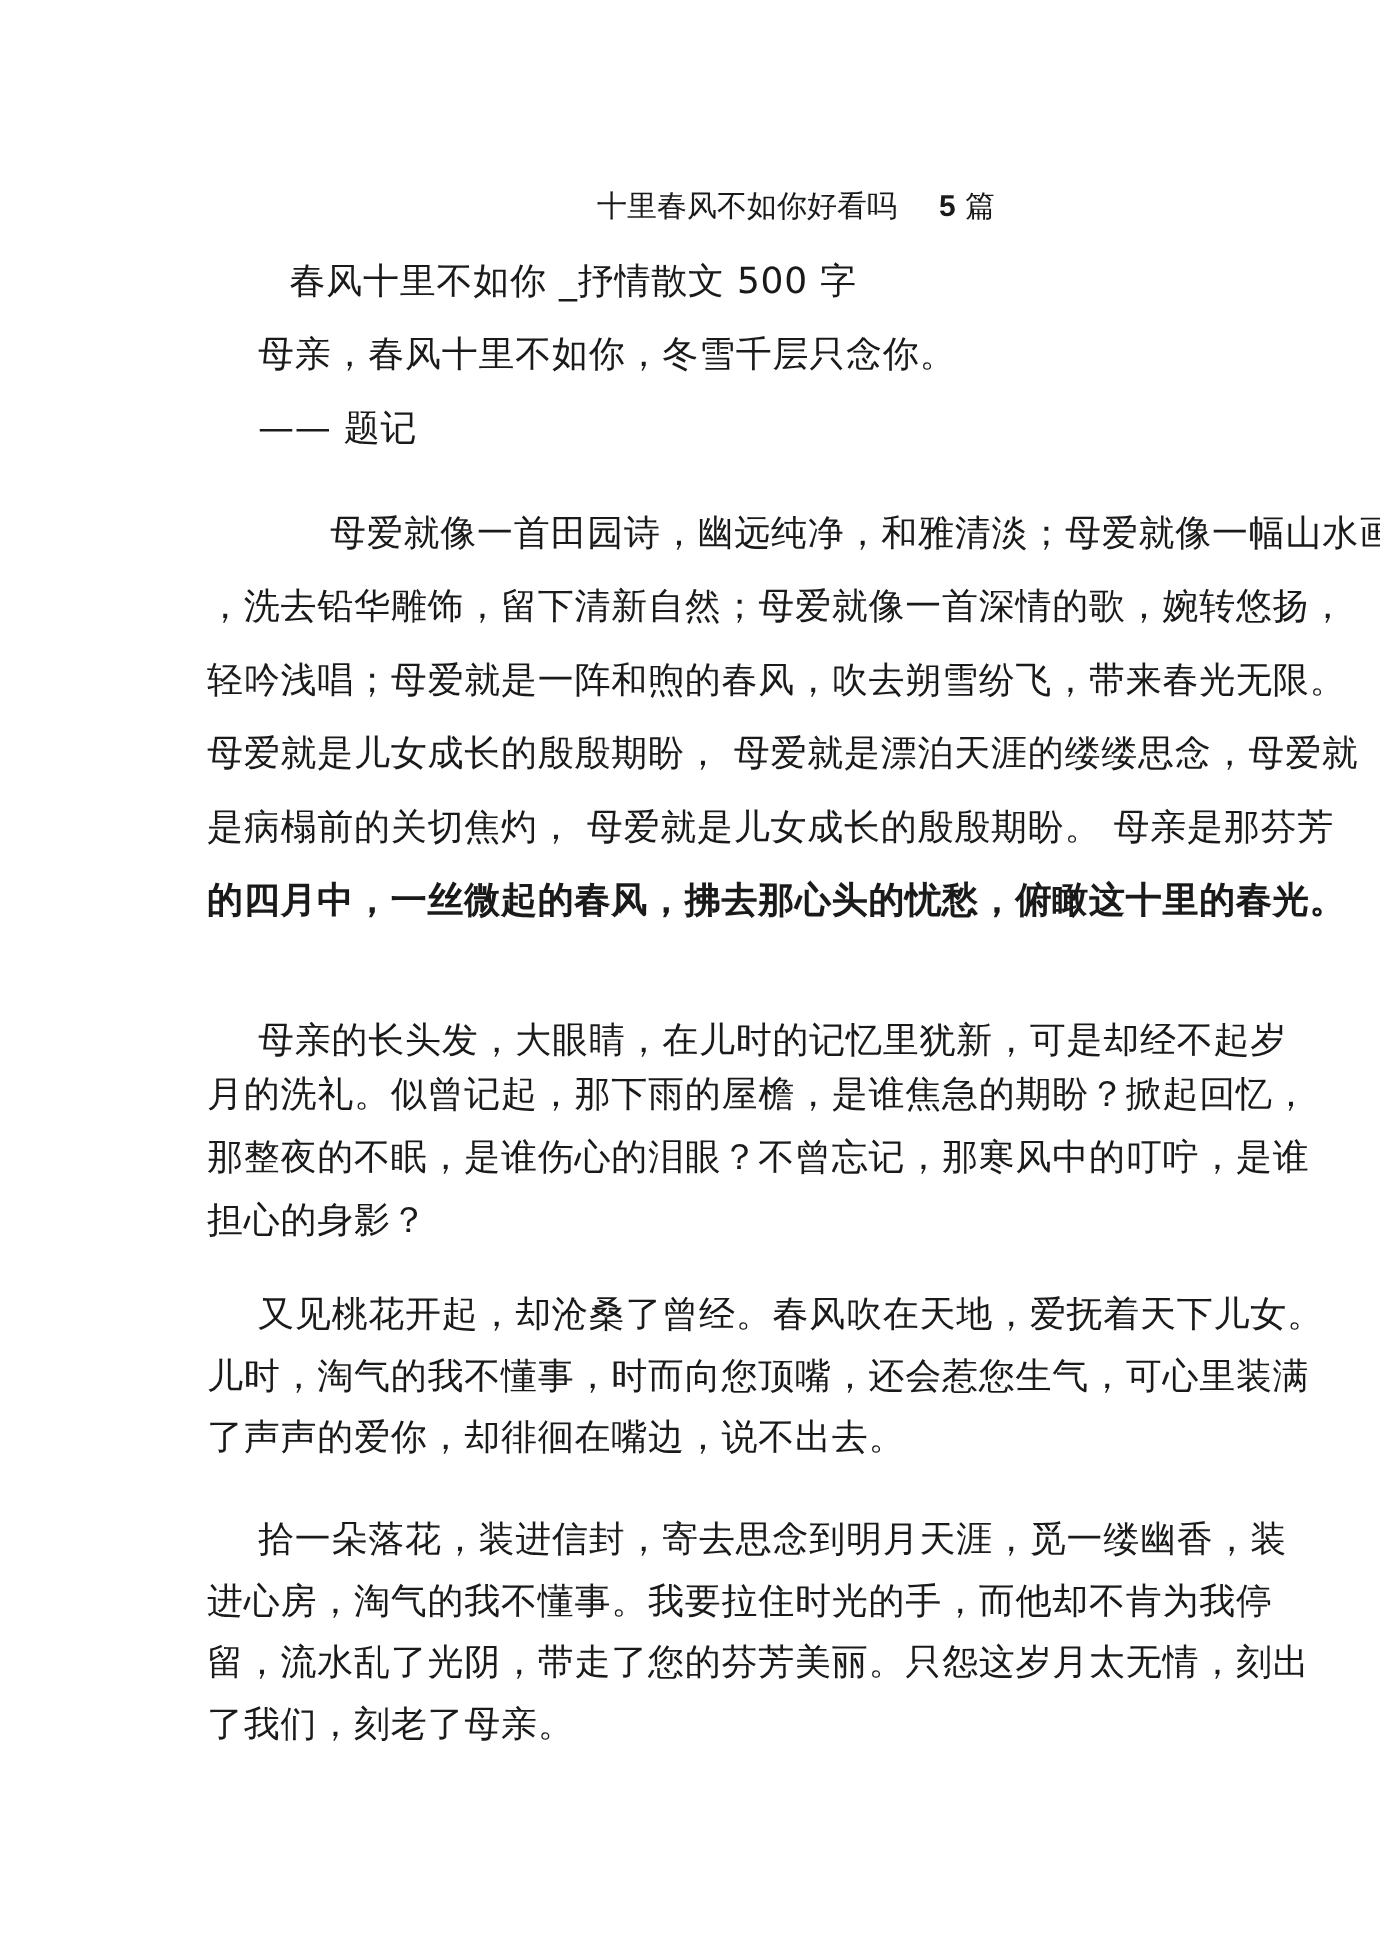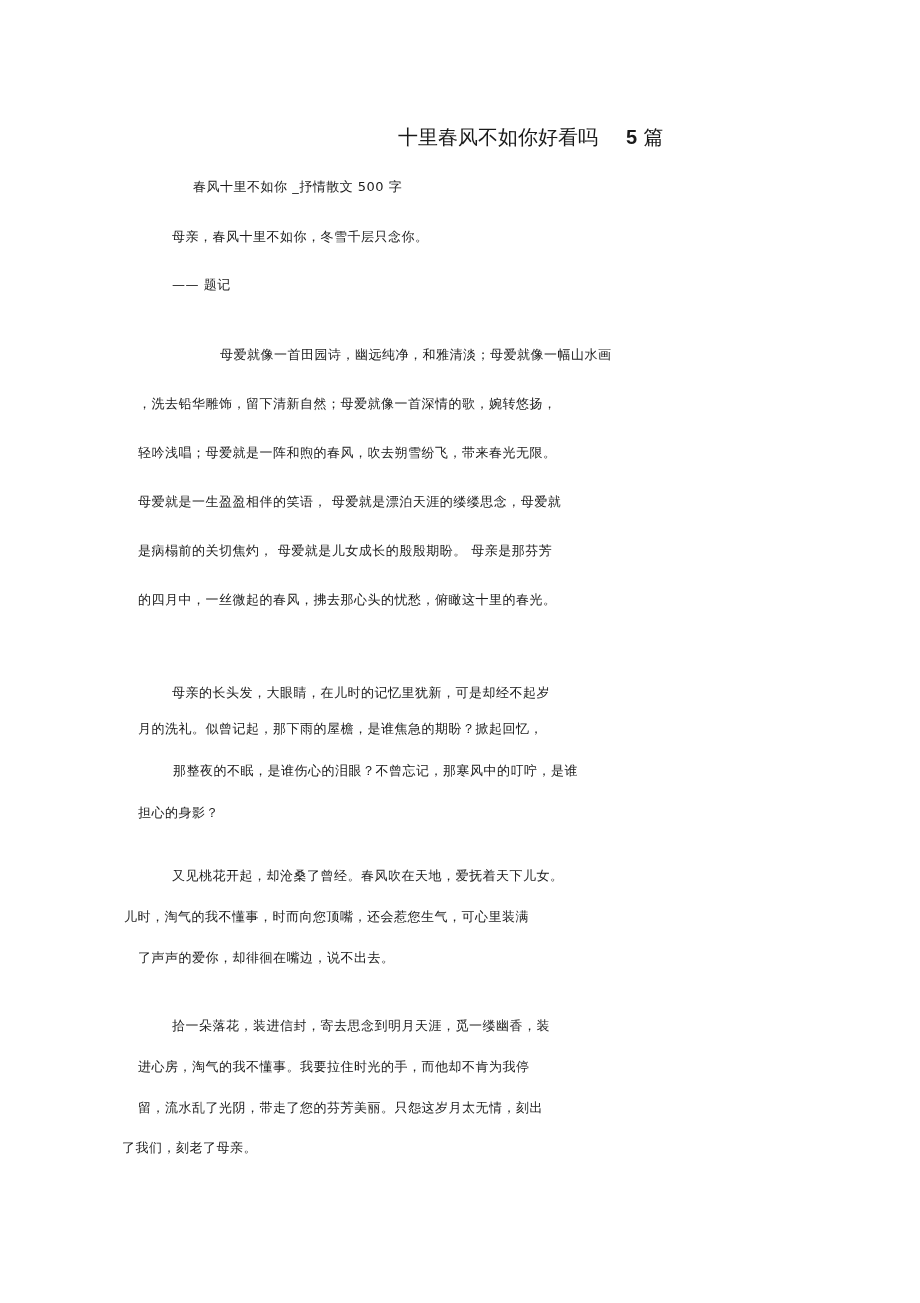--- a/index.html
+++ b/index.html
@@ -16,21 +16,21 @@
       color: #1a1a1a;
     }
     .page {
       position: absolute;
       left: 0; top: 0;
       width: 920px; height: 991px;
       background: #ffffff;
     }
     .line {
       position: absolute;
-      font-size: 13px;
+      font-size: 24px;
       line-height: 24px;
       white-space: nowrap;
       letter-spacing: 0.5px;
     }
     .title {
       position: absolute;
       left: 398px;
       top: 124px;
       font-size: 20px;
       line-height: 26px;
@@ -55,38 +55,38 @@
   <div class="line" style="left:193px; top:175px;">春风十里不如你 _抒情散文 500 字</div>
 
   <div class="line" style="left:172px; top:225px;font-family:Liberation Serif, serif;">母亲，春风十里不如你，冬雪千层只念你。</div>
 
   <div class="line" style="left:172px; top:273px;">—— 题记</div>
 
   <div>
     <div class="line" style="left:172px; top:343px;margin-left:48px;">母爱就像一首田园诗，幽远纯净，和雅清淡；母爱就像一幅山水画</div>
     <div class="line" style="left:138px; top:392px;">，洗去铅华雕饰，留下清新自然；母爱就像一首深情的歌，婉转悠扬，</div>
     <div class="line" style="left:138px; top:441px;">轻吟浅唱；母爱就是一阵和煦的春风，吹去朔雪纷飞，带来春光无限。</div>
-    <div class="line" style="left:138px; top:490px;">母爱就是一生盈盈相伴的笑语， 母爱就是漂泊天涯的缕缕思念，母爱就</div>
+    <div class="line" style="left:138px; top:490px;">母爱就是儿女成长的殷殷期盼， 母爱就是漂泊天涯的缕缕思念，母爱就</div>
     <div class="line" style="left:138px; top:539px;">是病榻前的关切焦灼， 母爱就是儿女成长的殷殷期盼。 母亲是那芬芳</div>
-    <div class="line" style="left:138px; top:588px;">的四月中，一丝微起的春风，拂去那心头的忧愁，俯瞰这十里的春光。</div>
+    <div class="line" style="left:138px; top:588px;font-weight:bold;">的四月中，一丝微起的春风，拂去那心头的忧愁，俯瞰这十里的春光。</div>
   </div>
 
   <div>
     <div class="line" style="left:172px; top:681px;">母亲的长头发，大眼睛，在儿时的记忆里犹新，可是却经不起岁</div>
     <div class="line" style="left:138px; top:717px;">月的洗礼。似曾记起，那下雨的屋檐，是谁焦急的期盼？掀起回忆，</div>
-    <div class="line" style="left:138px; top:759px;margin-left:35px;">那整夜的不眠，是谁伤心的泪眼？不曾忘记，那寒风中的叮咛，是谁</div>
+    <div class="line" style="left:138px; top:759px;">那整夜的不眠，是谁伤心的泪眼？不曾忘记，那寒风中的叮咛，是谁</div>
     <div class="line" style="left:138px; top:801px;">担心的身影？</div>
   </div>
 
   <div>
     <div class="line" style="left:172px; top:864px;">又见桃花开起，却沧桑了曾经。春风吹在天地，爱抚着天下儿女。</div>
-    <div class="line" style="left:124px; top:905px;">儿时，淘气的我不懂事，时而向您顶嘴，还会惹您生气，可心里装满</div>
+    <div class="line" style="left:138px; top:905px;">儿时，淘气的我不懂事，时而向您顶嘴，还会惹您生气，可心里装满</div>
     <div class="line" style="left:138px; top:946px;">了声声的爱你，却徘徊在嘴边，说不出去。</div>
   </div>
 
   <div>
     <div class="line" style="left:172px; top:1014px;">拾一朵落花，装进信封，寄去思念到明月天涯，觅一缕幽香，装</div>
     <div class="line" style="left:138px; top:1055px;">进心房，淘气的我不懂事。我要拉住时光的手，而他却不肯为我停</div>
     <div class="line" style="left:138px; top:1096px;">留，流水乱了光阴，带走了您的芬芳美丽。只怨这岁月太无情，刻出</div>
-    <div class="line" style="left:122px; top:1137px;font-family:Liberation Mono, monospace;">了我们，刻老了母亲。</div>
+    <div class="line" style="left:138px; top:1137px;">了我们，刻老了母亲。</div>
   </div>
 
 </div>
 
 </body></html>

